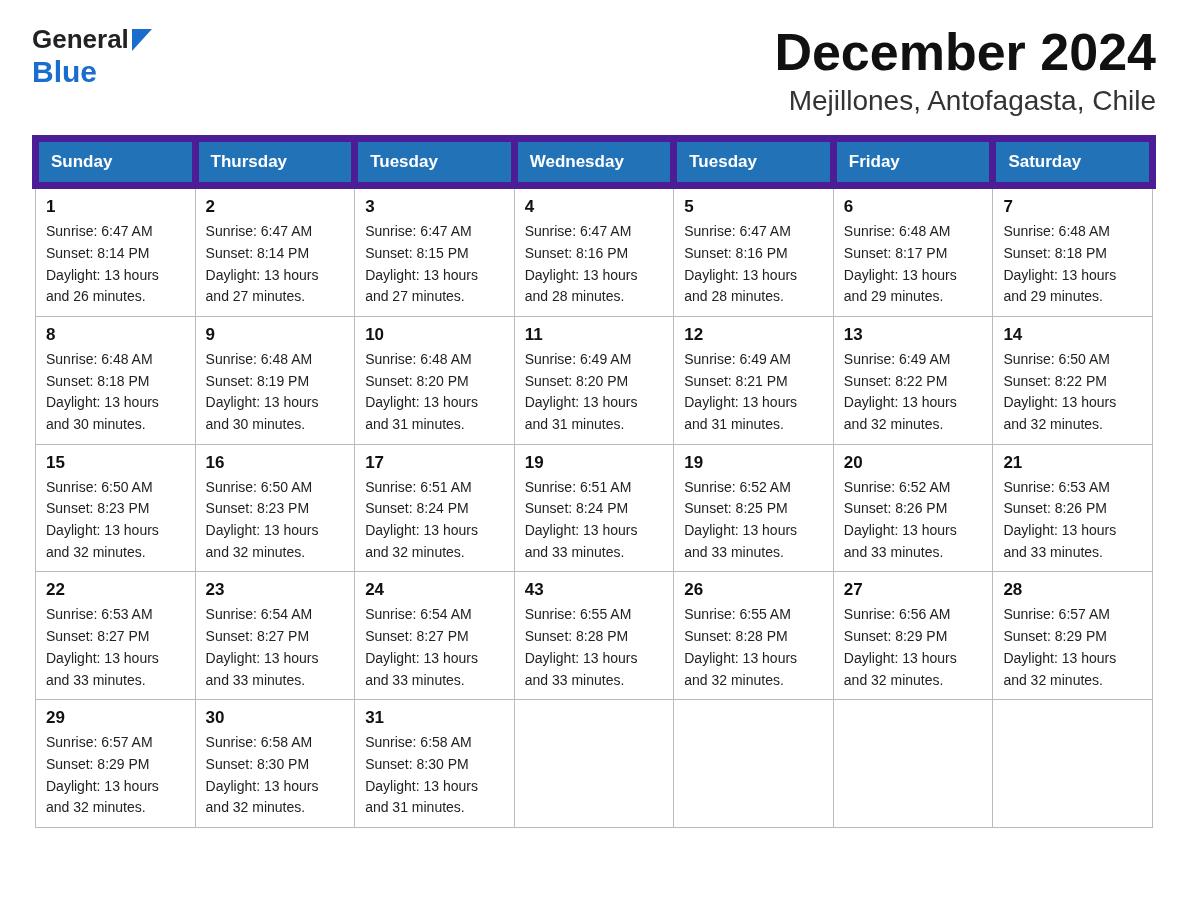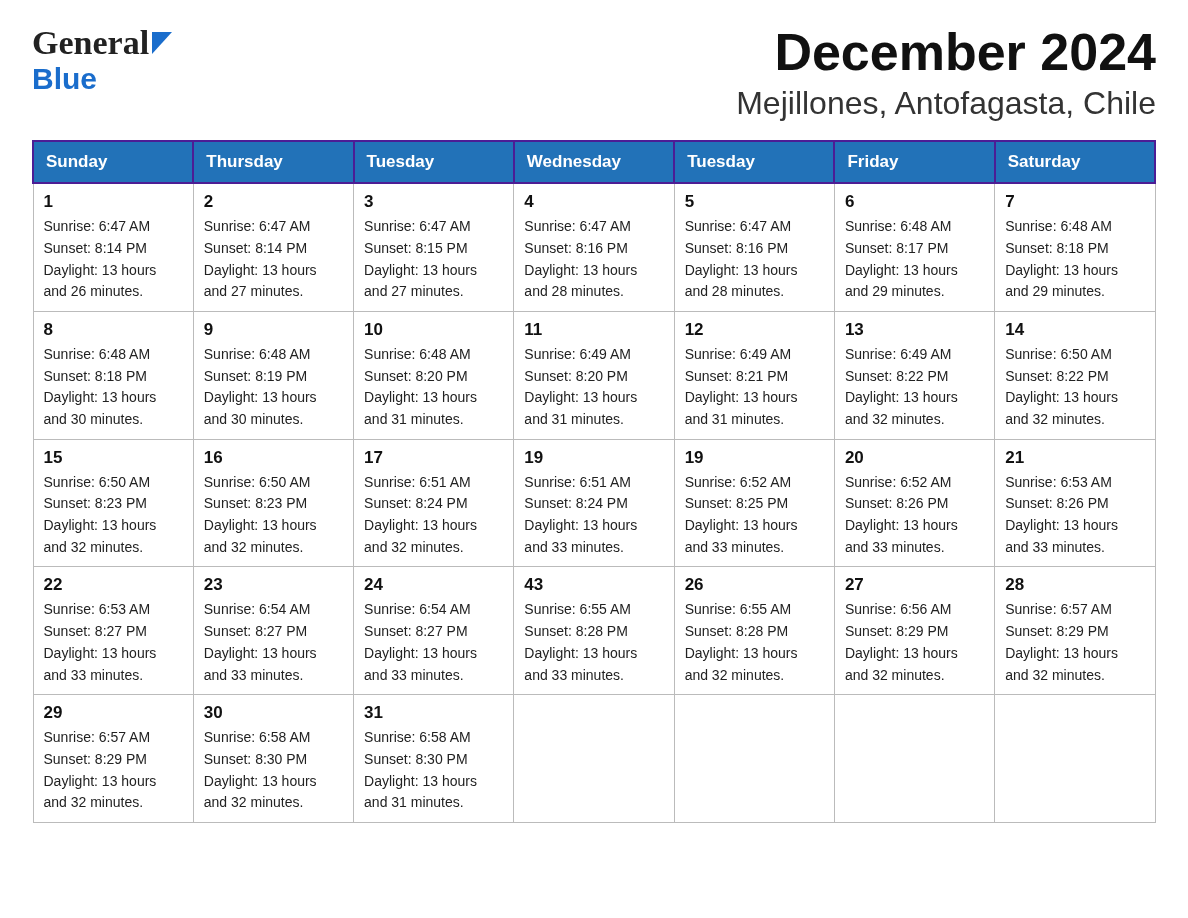--- a/index.html
+++ b/index.html
@@ -19,38 +19,38 @@
     .title-block {
       text-align: right;
     }
     .title-block h1 {
       font-size: 52px;
       font-weight: bold;
       color: #111;
       line-height: 1.1;
     }
     .title-block h2 {
-      font-size: 32px;
+      font-size: 28px;
       font-weight: normal;
       color: #333;
       margin-top: 4px;
     }
     .calendar {
       width: 100%;
       border-collapse: collapse;
       border: 1px solid #999;
     }
     .calendar thead tr th {
       background-color: #2272b8;
       color: #fff;
       font-size: 17px;
       font-weight: bold;
       padding: 10px 12px;
       text-align: left;
-      border: 2px solid #4c1d95;
+      border: 7px solid #4c1d95;
     }
     .calendar tbody tr td {
       vertical-align: top;
       padding: 8px 10px;
       border: 1px solid #bbb;
       width: 14.28%;
       font-size: 13px;
       color: #222;
       background: #fff;
       min-height: 90px;
@@ -79,21 +79,21 @@
       display: flex;
       align-items: center;
     }
   </style>
 </head>
 <body>
 
 <div class="header">
   <div class="logo-container">
     <div class="logo-row">
-      <span style="font-size:34px;font-weight:bold;color:#222;font-family:Liberation Serif, serif;">General</span>
+      <span style="font-size:26px;font-weight:bold;color:#222;font-family:Liberation Sans, sans-serif;">General</span>
       <span style="display:inline-block;margin-left:3px;margin-top:4px;">
         <svg width="20" height="22" viewBox="0 0 20 22">
             <polygon points="0,0 20,0 0,22" fill="#1a6dcc"></polygon>
           </svg>
       </span>
     </div>
     <div>
       <span style="font-size:30px;font-weight:bold;color:#1a6dcc;font-family:Liberation Sans, sans-serif;margin-left:0;">Blue</span>
     </div>
   </div>

